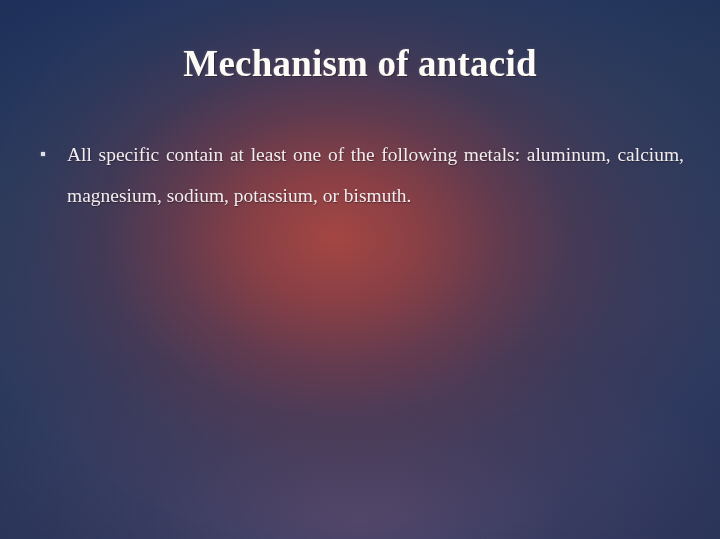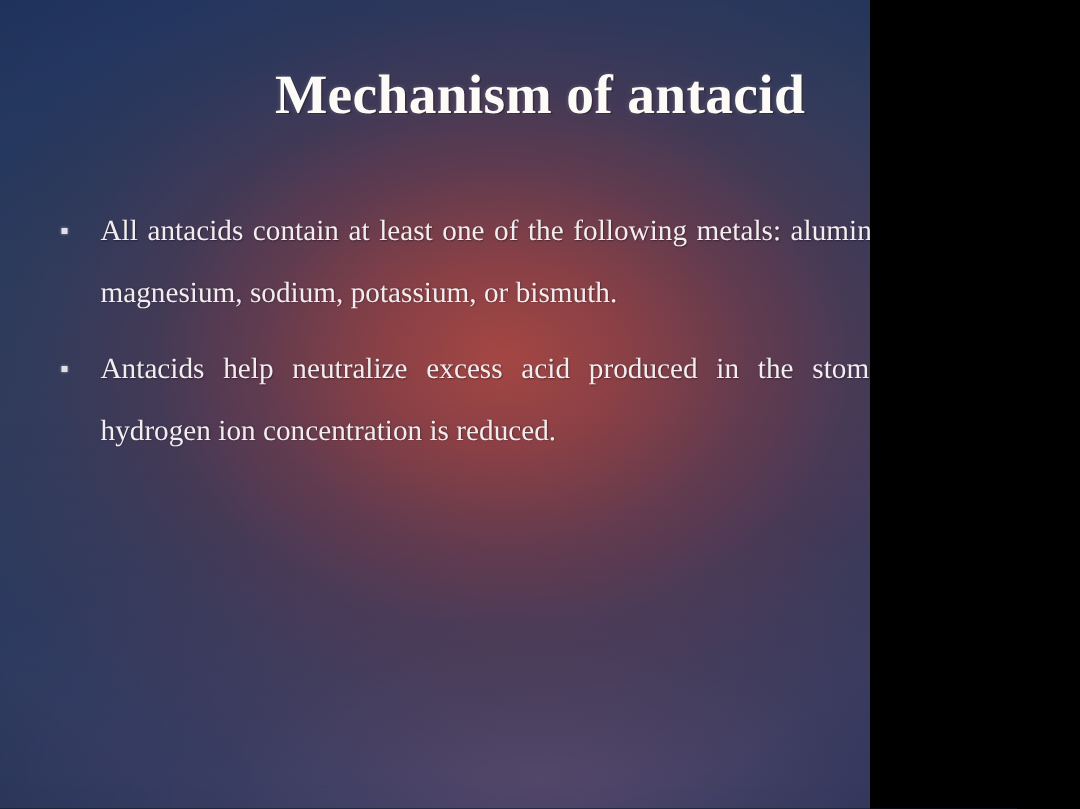--- a/index.html
+++ b/index.html
@@ -2,21 +2,21 @@
 <html><head>
 <meta charset="utf-8">
 <style>
   html, body {
     margin: 0;
     padding: 0;
     background: #000;
   }
   #slide {
     position: relative;
-    width: 580px;
+    width: 720px;
     height: 539px;
     overflow: hidden;
     font-family: "Liberation Serif", "DejaVu Serif", serif;
     
     background-color: #233457;
     background-image:
       radial-gradient(ellipse 300px 230px at 335px 238px,
           rgba(168, 70, 66, 0.95) 0%,
           rgba(150, 64, 66, 0.80) 28%,
           rgba(122, 58, 72, 0.50) 55%,
@@ -119,24 +119,20 @@
   <div id="scanlines"></div>
 
   <div id="content">
 
     <div id="slide-title">Mechanism of antacid</div>
 
     <div id="bullet-list">
 
       <div class="bullet-item justified">
         <span class="bullet-marker"></span>
-        <span class="bullet-text">All antacids contain at least one of the following metals: aluminum, calcium, magnesium, sodium, potassium, or bismuth.</span>
+        <span class="bullet-text">All specific contain at least one of the following metals: aluminum, calcium, magnesium, sodium, potassium, or bismuth.</span>
       </div>
 
-      <div class="bullet-item justified">
-        <span class="bullet-marker"></span>
-        <span class="bullet-text">Antacids help neutralize excess acid produced in the stomach, i.e. the hydrogen ion concentration is reduced.</span>
-      </div>
 
 
     </div>
   </div>
 </div>
 
 </body></html>

